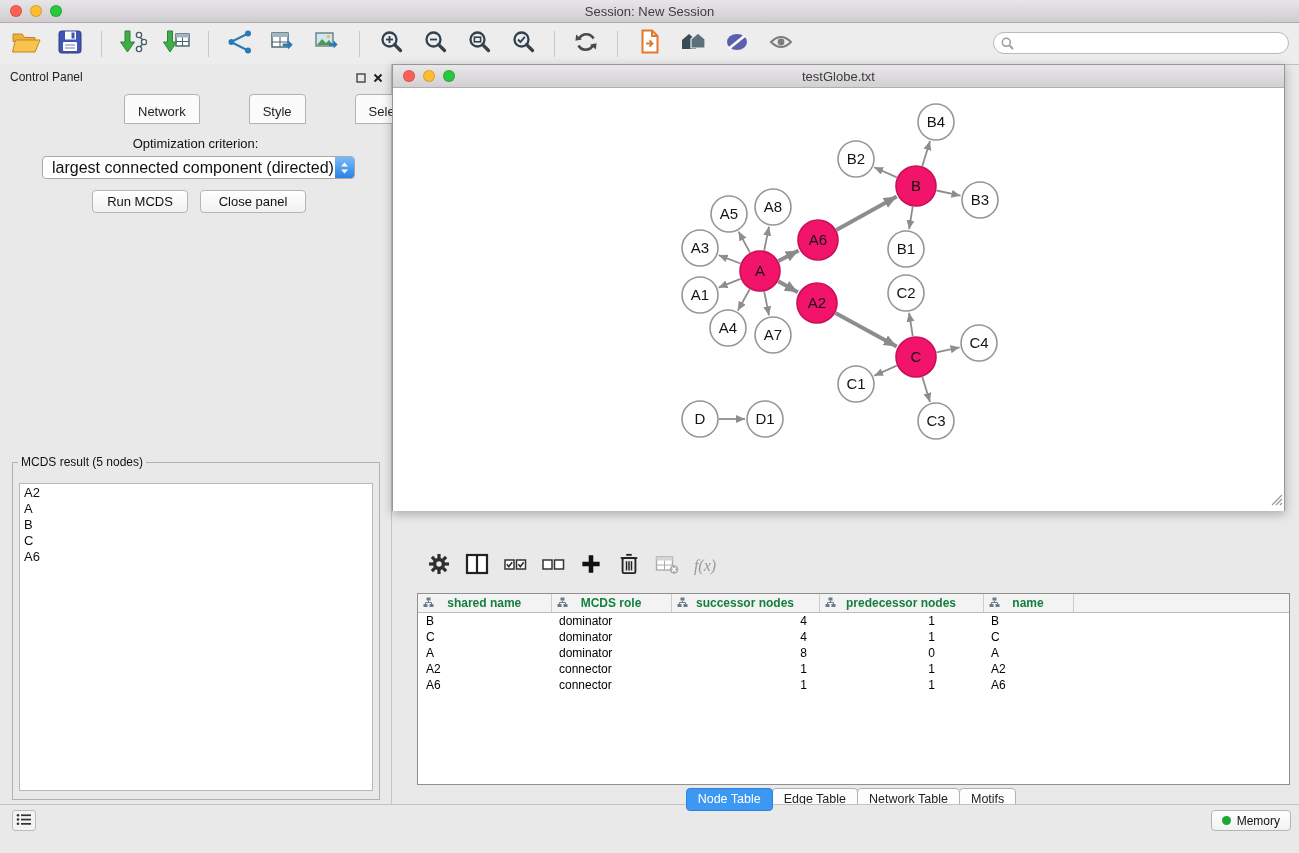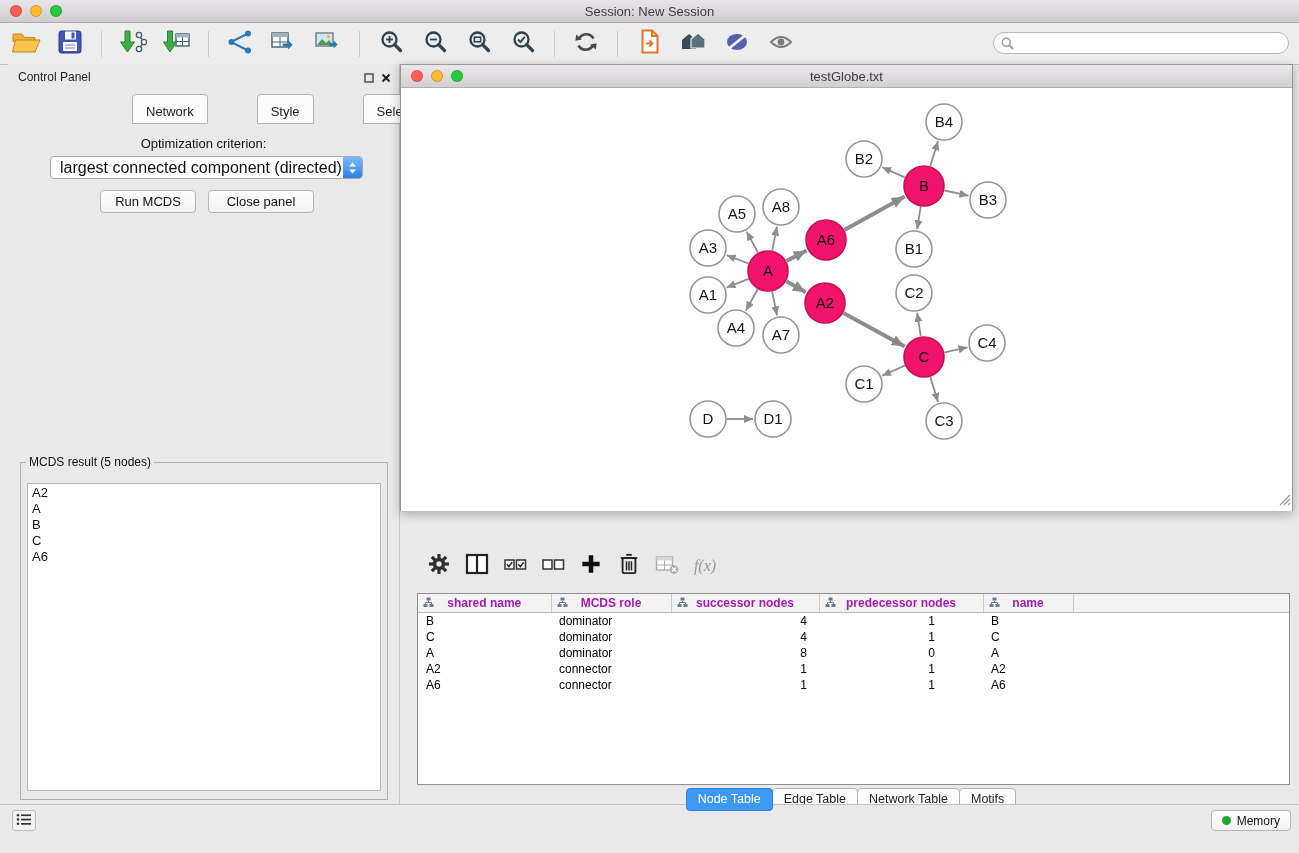--- a/index.html
+++ b/index.html
@@ -22,21 +22,21 @@
   .toolbar{position:absolute;top:23px;left:0;right:0;height:41px;background:#ededed;
     border-bottom:1px solid #c2c2c2;display:flex;align-items:center;}
   .tb-btn{width:40px;height:34px;display:flex;align-items:center;justify-content:center;margin:0 2px;}
   .tb-sep{width:1px;height:26px;background:#c9c9c9;margin:0 9px;}
   .tb-group{display:flex;align-items:center;}
   .search-wrap{position:absolute;right:10px;top:9px;width:296px;height:22px;background:#fff;
     border:1px solid #b9b9b9;border-radius:12px;display:flex;align-items:center;box-sizing:border-box;}
   .search-wrap svg{margin-left:7px;}
   .search-input{border:none;outline:none;background:transparent;flex:1;height:18px;font-size:12px;padding:0 8px 0 4px;font-family:"Liberation Sans",sans-serif;}
   
-  .control-panel{position:absolute;left:8px;top:64px;width:392px;height:757px;background:#e9e9e9;
+  .control-panel{position:absolute;left:0;top:64px;width:392px;height:757px;background:#e9e9e9;
     border-right:1px solid #c6c6c6;box-sizing:border-box;}
   .panel-header{position:absolute;top:0;left:0;right:0;height:26px;display:flex;align-items:center;}
   .panel-header .ph-title{font-size:12px;color:#222;margin-left:10px;}
   .ph-icons{position:absolute;right:8px;top:5px;display:flex;gap:7px;align-items:center;}
   .cp-tabs{position:absolute;top:30px;left:76px;display:flex;}
   .cp-tab{padding:9px 13px 4px 13px;font-size:13px;background:#fbfbfb;border:1px solid #b2b2b2;
     border-radius:4px 4px 0 0;margin-right:1px;color:#222;margin-left:48px;}
   .cp-tab.active{background:#3d98f4;border-color:#2e82de;color:#fff;}
   .opt-label{position:absolute;top:72px;left:0;right:0;text-align:center;font-size:13px;color:#111;}
   .combo{position:absolute;top:92px;left:42px;width:313px;height:23px;background:#fff;
@@ -50,38 +50,38 @@
     display:flex;align-items:center;justify-content:center;box-sizing:border-box;}
   .btn-run{left:92px;width:96px;}
   .btn-close{left:200px;width:106px;}
   fieldset.result-box{position:absolute;left:12px;top:391px;width:368px;height:345px;
     border:1px solid #b0b0b0;margin:0;padding:0;box-sizing:border-box;}
   fieldset.result-box legend{font-size:12px;color:#111;margin-left:5px;padding:0 3px;}
   .result-list{position:absolute;left:6px;right:6px;top:14px;bottom:8px;background:#fff;
     border:1px solid #b9b9b9;font-size:13px;line-height:16px;padding:1px 4px;overflow:hidden;}
   .result-item{color:#111;}
   
-  .net-window{position:absolute;left:400px;top:64px;width:893px;height:447px;background:#fff;
+  .net-window{position:absolute;left:392px;top:64px;width:893px;height:447px;background:#fff;
     border:1px solid #979797;box-sizing:border-box;box-shadow:0 3px 10px rgba(0,0,0,.28);z-index:5;}
   .net-titlebar{position:relative;height:22px;background:linear-gradient(#e9e7e9,#d2d0d2);
     border-bottom:1px solid #b0aeb0;display:flex;align-items:center;}
   .net-title{position:absolute;left:0;right:0;text-align:center;font-size:13px;color:#3d3d3d;}
   .net-canvas{position:relative;width:100%;height:423px;background:#fff;overflow:hidden;}
   .node-label{font-family:"Liberation Sans",sans-serif;font-size:15px;fill:#141414;}
   .resize-grip{position:absolute;right:1px;bottom:1px;}
   
   .table-panel{position:absolute;left:404px;top:521px;width:895px;height:294px;background:#e9e9e9;}
   .tp-toolbar{position:absolute;top:26px;left:6px;right:6px;height:38px;display:flex;align-items:center;padding-left:10px;}
   .tp-btn{width:36px;height:30px;display:flex;align-items:center;justify-content:center;margin:0 1px;}
   .fx{font-family:"Liberation Serif",serif;font-style:italic;font-size:16px;color:#9a9a9a;}
   .table-wrap{position:absolute;left:13px;right:9px;top:72px;height:192px;background:#fff;
     border:1px solid #909090;overflow:hidden;box-sizing:border-box;}
   table.data{border-collapse:collapse;table-layout:fixed;width:100%;font-size:12px;}
   table.data th{position:relative;height:18px;background:#f3f3f3;border-right:1px solid #cccccc;
-    border-bottom:1px solid #bdbdbd;font-weight:bold;font-size:12px;color:#a21caf;text-align:center;padding:0;}
+    border-bottom:1px solid #bdbdbd;font-weight:bold;font-size:12px;color:#15803d;text-align:center;padding:0;}
   table.data th .hdr-ic{position:absolute;left:5px;top:3px;}
   table.data th.filler{border-right:none;}
   table.data td{height:16px;padding:0 8px;color:#000;white-space:nowrap;overflow:hidden;}
   table.data td.col2{text-align:right;padding-right:12px;}
   table.data td.col3{text-align:right;padding-right:48px;}
   .bottom-tabs{position:absolute;bottom:4px;left:0;right:0;display:flex;justify-content:center;}
   .bt-tab{padding:3px 11px 4px 11px;font-size:12.5px;background:#fdfdfd;border:1px solid #b2b2b2;
     border-radius:4px;margin-left:-1px;color:#222;}
   .bt-tab.active{background:#3d98f4;border-color:#2e82de;color:#fff;z-index:1;}
   

